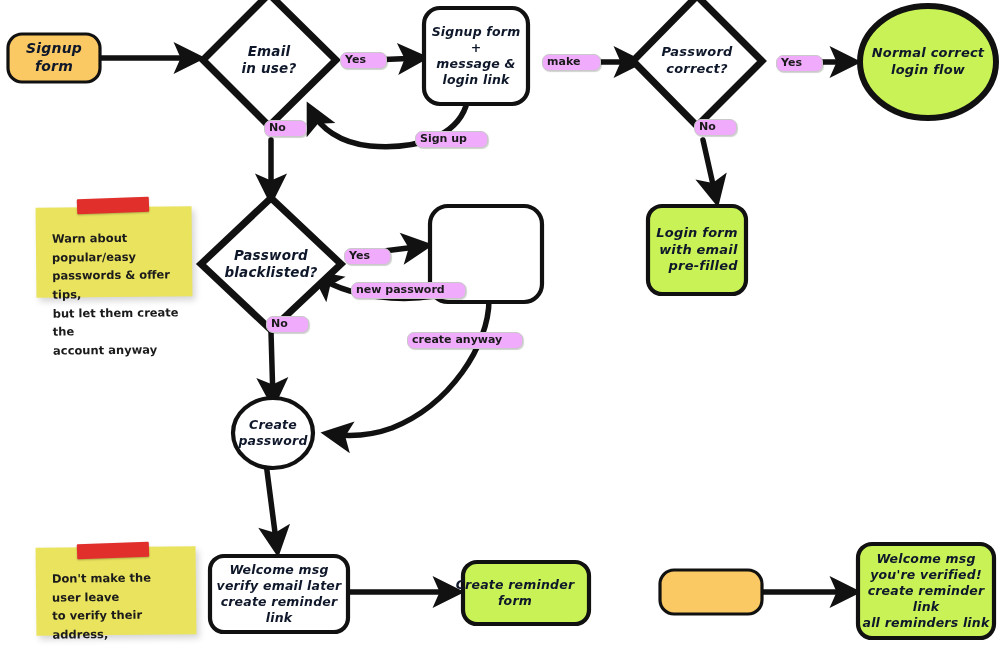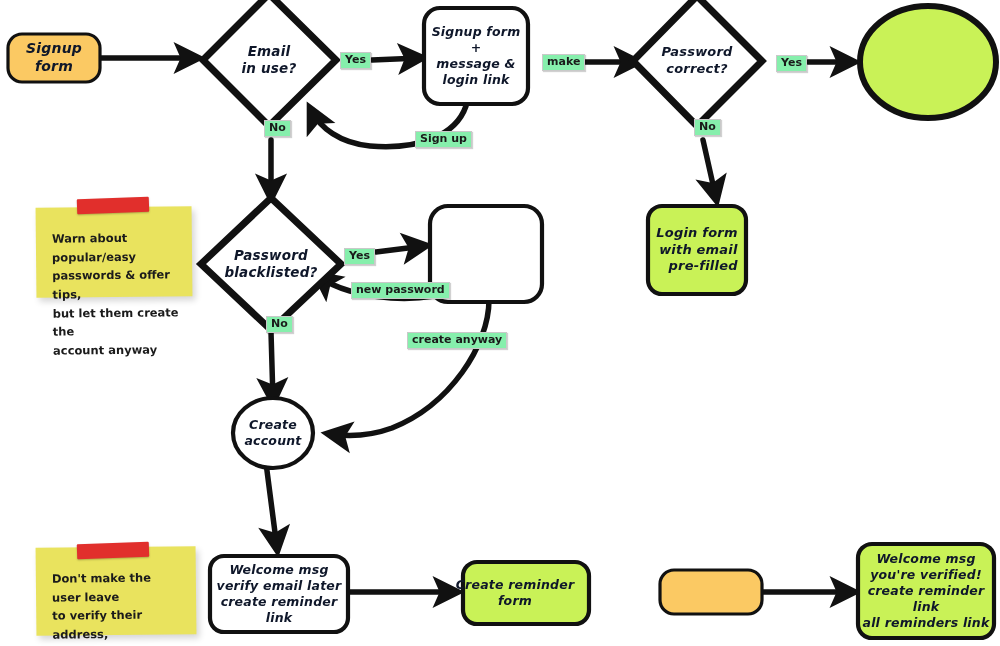--- a/index.html
+++ b/index.html
@@ -15,24 +15,24 @@
     font-weight:700;
     color:#0f172a;
     line-height:1.28;
     pointer-events:none;
     white-space:pre-line;
     letter-spacing:.2px;
     font-style:italic;
   }
   .edge-label{
     position:absolute;
-    background:#86efac;
+    background:#f0abfc;
     border:1px solid #c9c9c9;
-    border-radius:0;
-    padding:1px 4px 2px 4px;
+    border-radius:7px;
+    padding:1px 20px 2px 4px;
     font-family:"DejaVu Sans",sans-serif;
     font-size:11px;
     font-weight:700;
     color:#1a1a1a;
     box-shadow:1px 1px 1px rgba(0,0,0,.18);
     white-space:nowrap;
     line-height:1.1;
   }
   .note{
     position:absolute;
@@ -129,31 +129,33 @@
 in use?</div>
 
   <div class="node-text" style="left:424px;top:10px;width:104px;height:92px;font-size:12.5px;">Signup form
 +
 message &amp;
 login link</div>
 
   <div class="node-text" style="left:647px;top:33px;width:100px;height:56px;font-size:13px;">Password
 correct?</div>
 
+  <div class="node-text" style="left:862px;top:36px;width:132px;height:52px;font-size:13px;">Normal correct
+login flow</div>
 
   <div class="node-text" style="left:650px;top:210px;width:94px;height:80px;font-size:13px;text-align:right;">Login form
 with email
 pre-filled</div>
 
   <div class="node-text" style="left:206px;top:236px;width:130px;height:56px;font-size:13.5px;">Password
 blacklisted?</div>
 
 
   <div class="node-text" style="left:237px;top:408px;width:72px;height:50px;font-size:12.5px;">Create
-account</div>
+password</div>
 
   <div class="node-text" style="left:210px;top:558px;width:138px;height:72px;font-size:12.5px;">Welcome msg
 verify email later
 create reminder link</div>
 
   <div class="node-text" style="left:452px;top:563px;width:126px;height:60px;font-size:12.5px;">Create reminder
 form</div>
 
 
   <div class="node-text" style="left:858px;top:546px;width:136px;height:90px;font-size:12.5px;">Welcome msg

